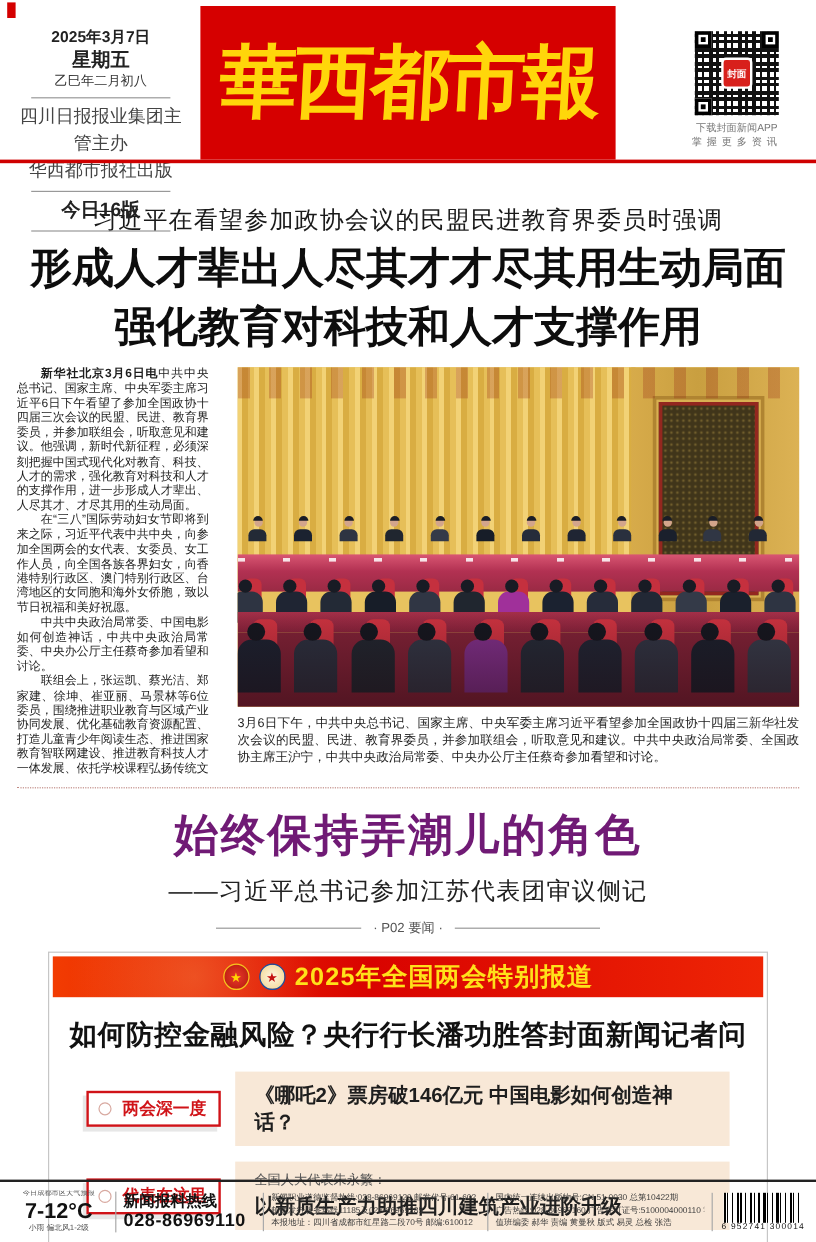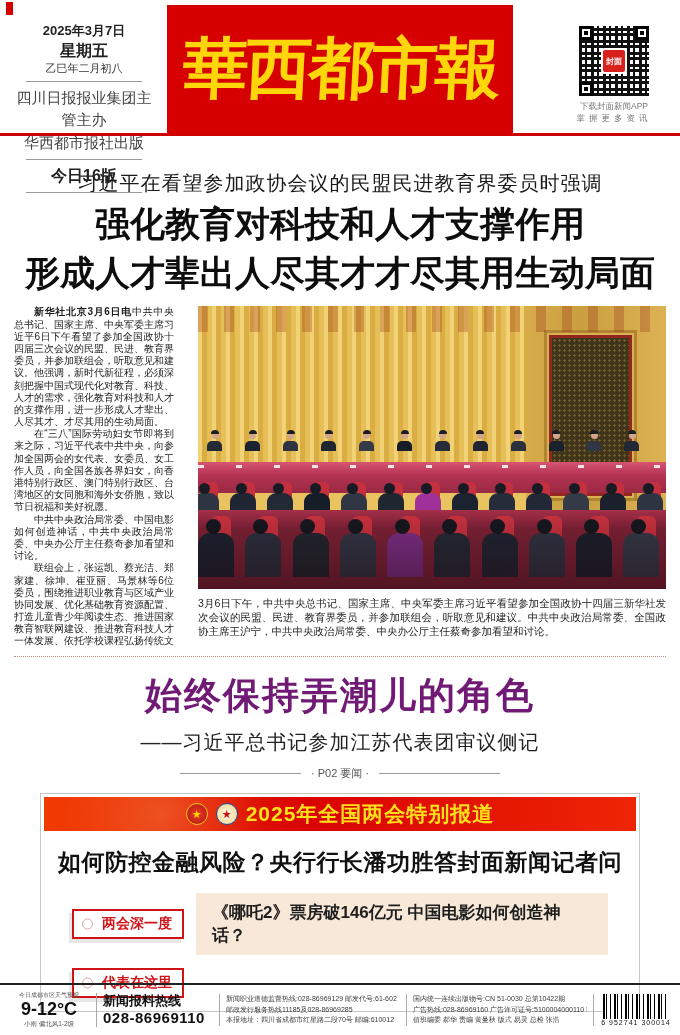--- a/index.html
+++ b/index.html
@@ -147,22 +147,22 @@
         <div class="fp bl"></div>
         <div class="qr-logo">封面</div>
       </div>
       <div class="qr-cap1">下载封面新闻APP</div>
       <div class="qr-cap2">掌握更多资讯</div>
     </div>
     <div class="hd-line"></div>
   </div>
 
   <div class="kicker">习近平在看望参加政协会议的民盟民进教育界委员时强调</div>
+  <div class="h1">形成人才辈出人尽其才才尽其用生动局面</div>
   <div class="h1">强化教育对科技和人才支撑作用</div>
-  <div class="h1">形成人才辈出人尽其才才尽其用生动局面</div>
 
   <div class="article">
     <div class="col-left">
       <p><span class="dateline">新华社北京3月6日电</span><span>中共中央总书记、国家主席、中央军委主席习近平6日下午看望了参加全国政协十四届三次会议的民盟、民进、教育界委员，并参加联组会，听取意见和建议。他强调，新时代新征程，必须深刻把握中国式现代化对教育、科技、人才的需求，强化教育对科技和人才的支撑作用，进一步形成人才辈出、人尽其才、才尽其用的生动局面。</span></p>
       <p>在“三八”国际劳动妇女节即将到来之际，习近平代表中共中央，向参加全国两会的女代表、女委员、女工作人员，向全国各族各界妇女，向香港特别行政区、澳门特别行政区、台湾地区的女同胞和海外女侨胞，致以节日祝福和美好祝愿。</p>
       <p>中共中央政治局常委、中国电影如何创造神话，中共中央政治局常委、中央办公厅主任蔡奇参加看望和讨论。</p>
       <p><span>联组会上，张运凯、蔡光洁、郑家建、徐坤、崔亚丽、马景林等6位委员，围绕推进职业教育与区域产业协同发展、优化基础教育资源配置、打造儿童青少年阅读生态、推进国家教育智联网建设、推进教育科技人才一体发展、依托学校课程弘扬传统文化等作了发言。</span></p>
     </div>
     <div class="col-right">
       <div class="photo">
@@ -308,28 +308,32 @@
 
     <div class="sp-row">
       <div class="sp-label">两会深一度</div>
       <div class="sp-item">
         <div class="t">《哪吒2》票房破146亿元 中国电影如何创造神话？</div>
       </div>
     </div>
 
     <div class="sp-row">
       <div class="sp-label">代表在这里</div>
+      <div class="sp-item">
+        <div class="k">全国人大代表朱永繁：</div>
+        <div class="t">以新质生产力助推四川建筑产业进阶升级</div>
+      </div>
     </div>
 
   </div>
 
   <div class="footer">
     <div class="f-col f-weather">
       <div class="fw-head">今日成都市区天气预报</div>
-      <div class="fw-temp">9-12°C</div>
+      <div class="fw-temp">7-12°C</div>
       <div class="fw-detail">小雨 偏北风1-2级</div>
     </div>
     <div class="f-col f-hotline">
       <div class="fh-label">新闻报料热线</div>
       <div class="fh-num">028-86969110</div>
     </div>
     <div class="f-col f-info">
       <div>新闻职业道德监督热线:028-86969129 邮发代号:61-602</div>
       <div>邮政发行服务热线11185及028-86969285</div>
       <div>本报地址：四川省成都市红星路二段70号 邮编:610012</div>

